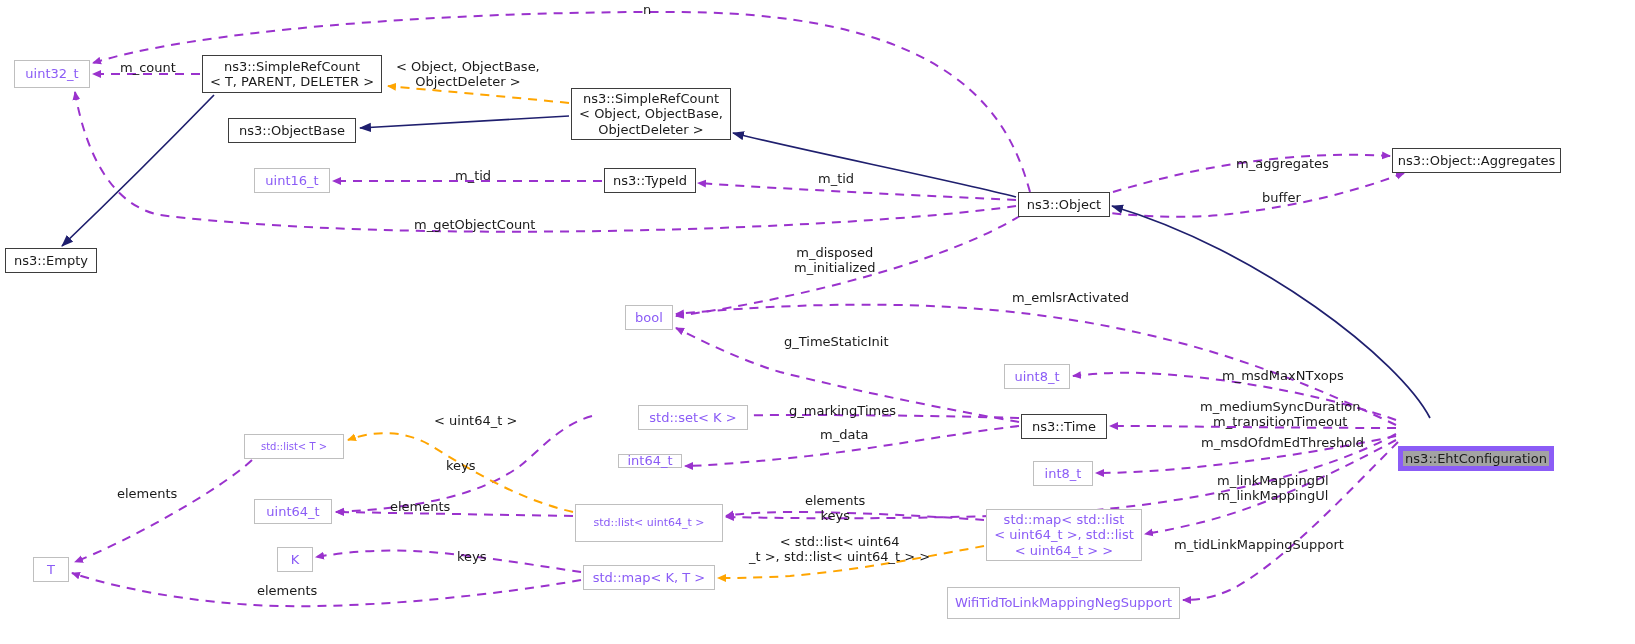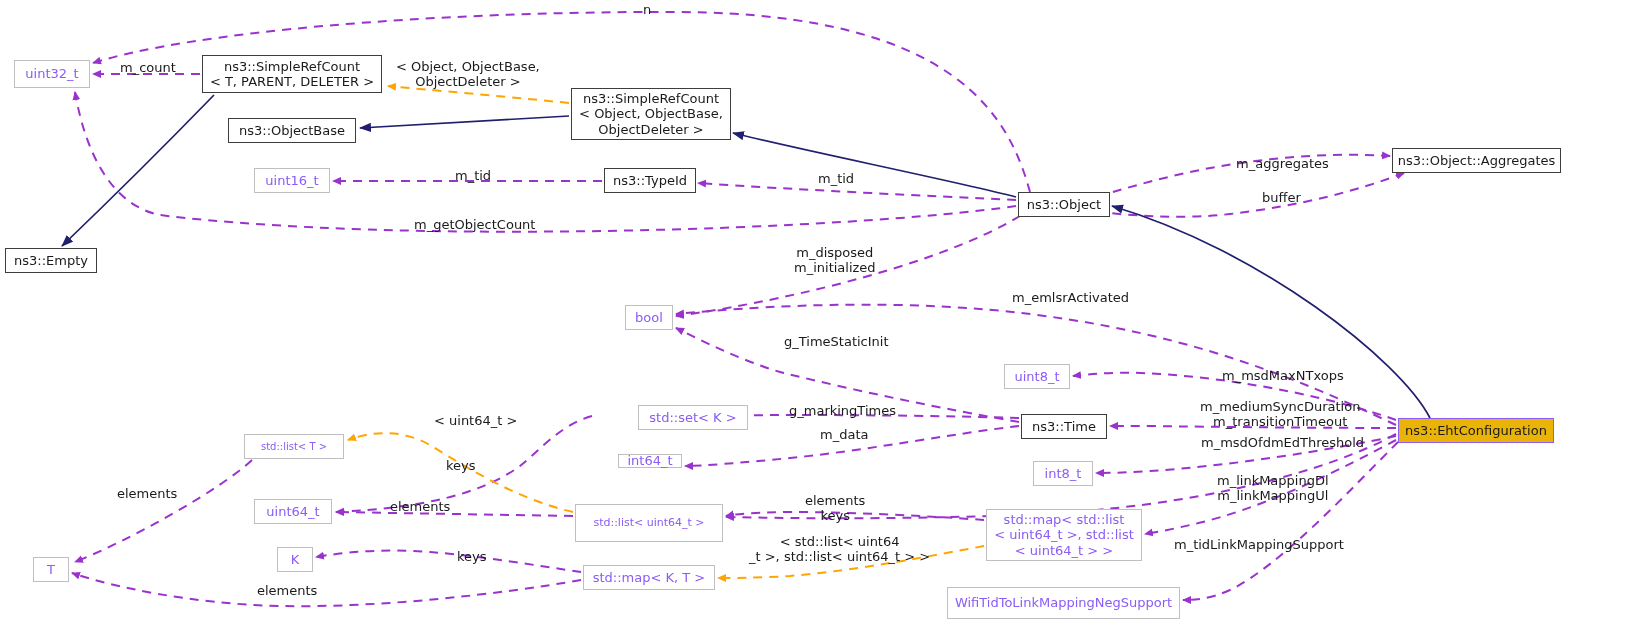--- a/index.html
+++ b/index.html
@@ -3,21 +3,21 @@
 <meta charset="utf-8">
 <style>
   html,body{margin:0;padding:0;background:#ffffff;}
   body{font-family:"DejaVu Sans","Liberation Sans",sans-serif;}
   #diagram-root{position:relative;width:1635px;height:644px;background:#fff;overflow:hidden;}
   svg#edges{position:absolute;left:0;top:0;width:1635px;height:644px;}
   .node{position:absolute;box-sizing:border-box;display:flex;align-items:center;justify-content:center;
         text-align:center;line-height:1.18;white-space:pre;}
   .node.ext{border:1px solid #bfbfbf;background:#ffffff;color:#8b5cf6;}
   .node.ns3{border:1px solid #3d3d3d;background:#ffffff;color:#1a1a1a;}
-  .node.current{border:1px solid #8b5cf6;background:#eab308;color:#1a1a1a;}
+  .node.current{border:5px solid #8b5cf6;background:#a3a3a3;color:#1a1a1a;margin-top:28px;}
   .edge-label{position:absolute;color:#1a1a1a;white-space:pre;text-align:center;line-height:1.18;}
 </style>
 </head>
 <body>
 
 <div id="diagram-root">
   <svg id="edges" viewBox="0 0 1635 644" xmlns="http://www.w3.org/2000/svg">
     <defs>
       <marker id="arrow-assoc-end" markerWidth="9" markerHeight="9" refX="8" refY="4.5" orient="auto" markerUnits="userSpaceOnUse">
         <path d="M0,0.6 L9,4.5 L0,8.4 z" fill="#9a32cd"></path>

